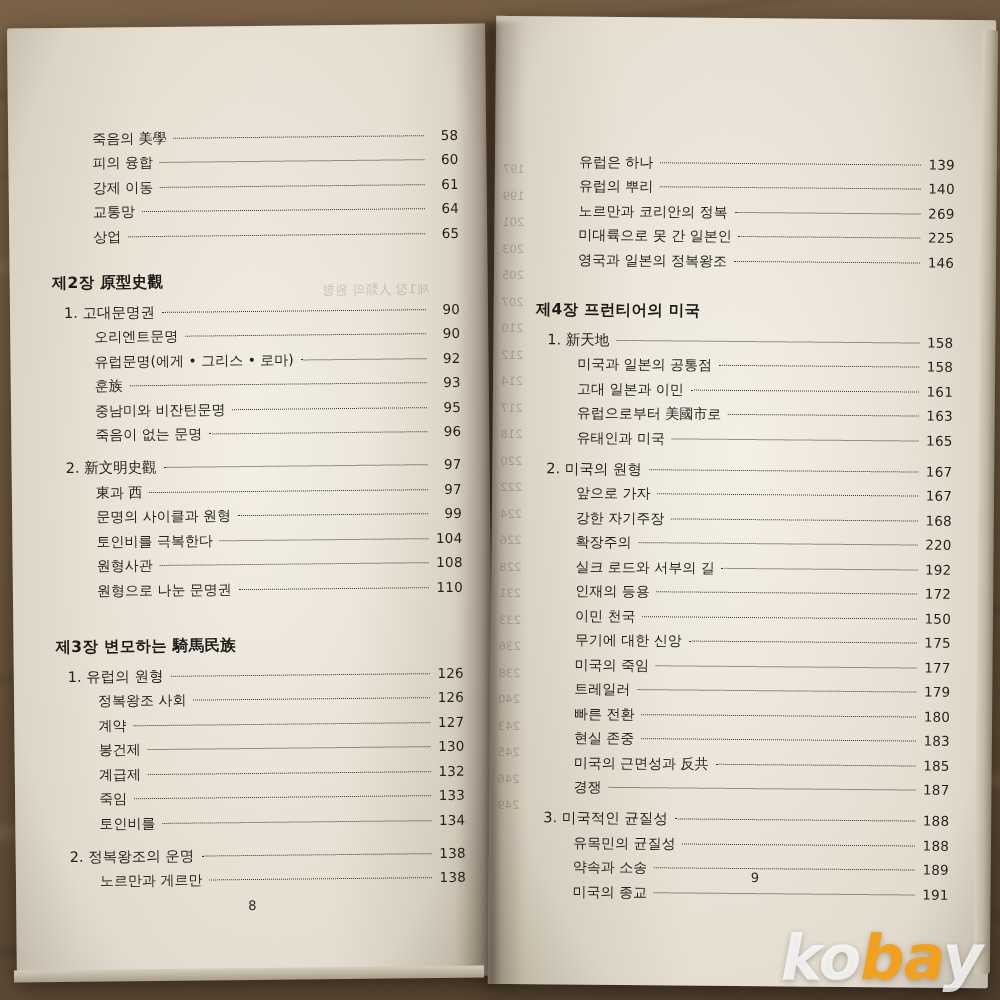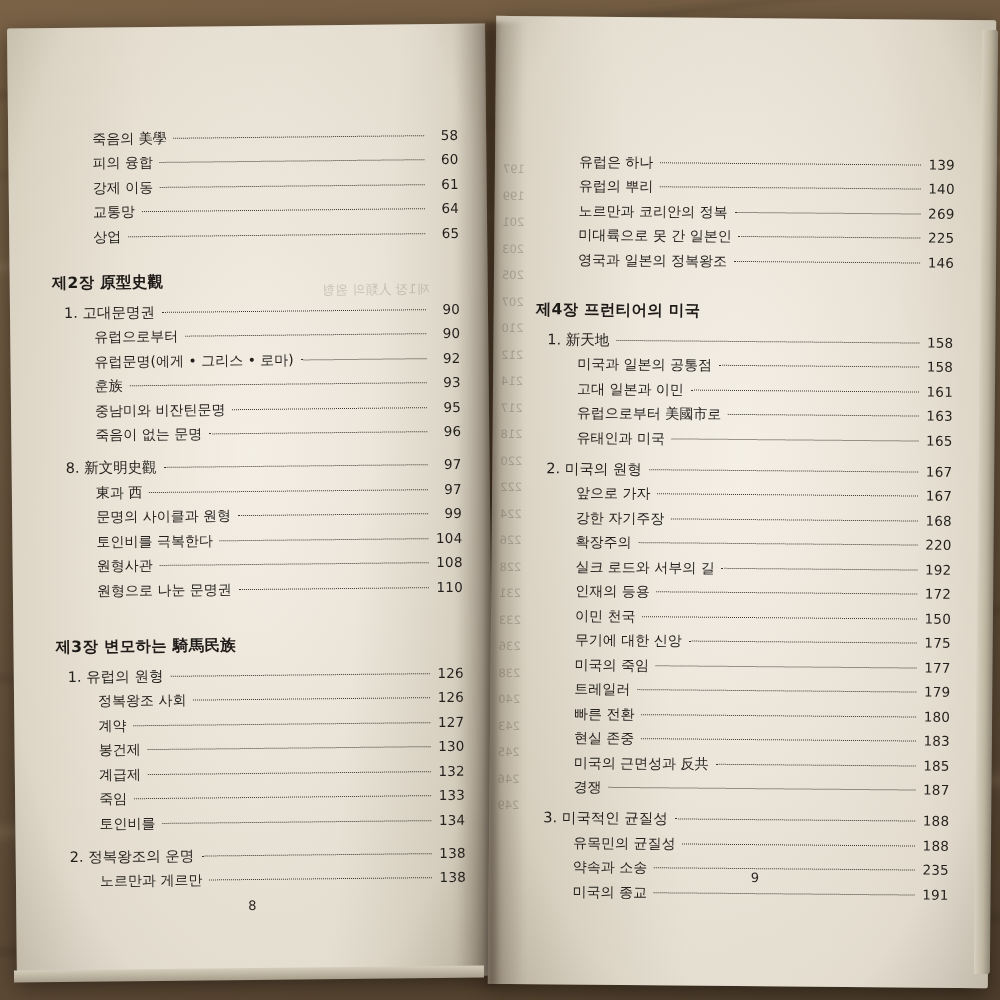--- a/index.html
+++ b/index.html
@@ -267,21 +267,21 @@
         </div>
 
         <div class="chapter">제2장  原型史觀</div>
 
         <div class="entry lvl-sec">
           <span class="e-label">1. 고대문명권</span>
           <span class="dots"></span>
           <span class="e-page">90</span>
         </div>
         <div class="entry">
-          <span class="e-label">유럽으로부터</span>
+          <span class="e-label">오리엔트문명</span>
           <span class="dots"></span>
           <span class="e-page">90</span>
         </div>
         <div class="entry">
           <span class="e-label">유럽문명(에게 • 그리스 • 로마)</span>
           <span class="dots"></span>
           <span class="e-page">92</span>
         </div>
         <div class="entry">
           <span class="e-label">훈族</span>
@@ -293,21 +293,21 @@
           <span class="dots"></span>
           <span class="e-page">95</span>
         </div>
         <div class="entry">
           <span class="e-label">죽음이 없는 문명</span>
           <span class="dots"></span>
           <span class="e-page">96</span>
         </div>
 
         <div class="entry lvl-sec" style="margin-top:14px;">
-          <span class="e-label">8. 新文明史觀</span>
+          <span class="e-label">2. 新文明史觀</span>
           <span class="dots"></span>
           <span class="e-page">97</span>
         </div>
         <div class="entry">
           <span class="e-label">東과 西</span>
           <span class="dots"></span>
           <span class="e-page">97</span>
         </div>
         <div class="entry">
           <span class="e-label">문명의 사이클과 원형</span>
@@ -522,32 +522,33 @@
           <span class="e-page">188</span>
         </div>
         <div class="entry">
           <span class="e-label">유목민의 균질성</span>
           <span class="dots"></span>
           <span class="e-page">188</span>
         </div>
         <div class="entry">
           <span class="e-label">약속과 소송</span>
           <span class="dots"></span>
-          <span class="e-page">235</span>
+          <span class="e-page">189</span>
         </div>
         <div class="entry">
           <span class="e-label">미국의 종교</span>
           <span class="dots"></span>
           <span class="e-page">191</span>
         </div>
 
       </div>
 
       <div class="folio" id="folio-right">9</div>
     </div>
 
     <div id="gutter"></div>
     <div id="edge-right"></div>
     <div id="edge-bottom-left"></div>
   </div>
 
+  <div id="watermark"><span>ko</span><span class="accent">ba</span><span>y</span></div>
 
 </div>
 
 </body></html>

